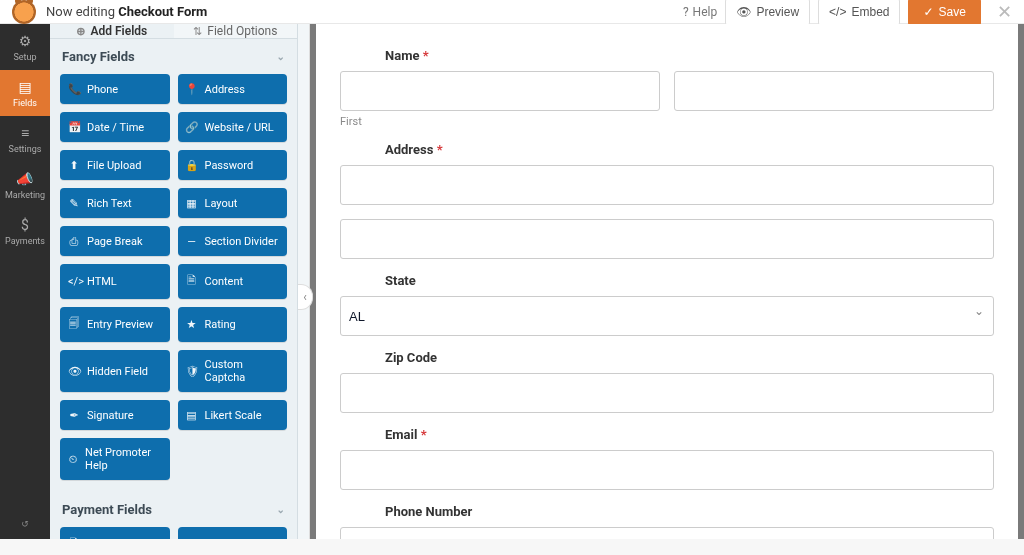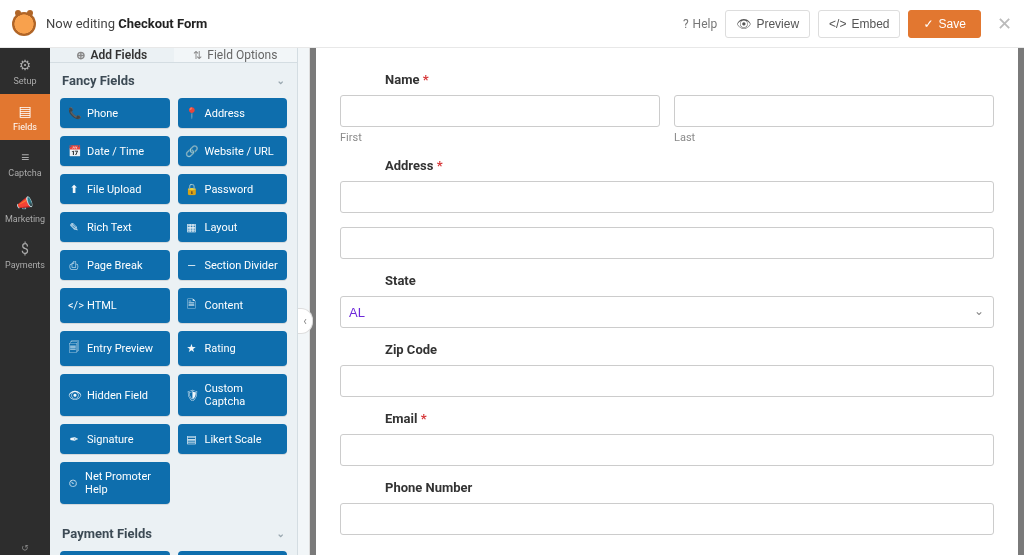--- a/index.html
+++ b/index.html
@@ -6,21 +6,21 @@
 body {
   font-family: -apple-system, BlinkMacSystemFont, "Segoe UI", Roboto, Arial, sans-serif;
   background: #f7f7f7;
   width: 1024px;
   height: 555px;
   overflow: hidden;
 }
 .topbar {
   display: flex;
   align-items: center;
-  height: 48px;
+  height: 24px;
   background: #fff;
   border-bottom: 1px solid #e8e8e8;
   padding: 0 12px;
 }
 .logo {
   width: 24px; height: 24px;
   background: radial-gradient(circle, #f8a14d 55%, #b06527 58%);
   border-radius: 50%;
   margin-right: 10px;
   position: relative;
@@ -94,22 +94,22 @@
 .canvas {
   flex:1; background:#7a7a7a; padding:0 6px 6px; overflow-y:auto;
 }
 .paper {
   background:#fff; min-height:100%; padding:24px 24px 24px 24px;
 }
 .form-row { margin-bottom:14px;}
 .flabel { font-size:13px; font-weight:700; color:#333; display:block; margin-bottom:8px;padding-left:45px;}
 .req { color:#d63638;}
 .finput, .fselect {
-  width:100%; border:1px solid #ccc; border-radius:3px; height:32px; padding:0 8px;
-  font-size:13px; background:#fff; color:#6d28d9;
+  width:100%; border:1px solid #ccc; border-radius:3px; height:40px; padding:0 8px;
+  font-size:13px; background:#fff; color:#0f172a;
 }
 .fselect { appearance:none; background-image:none; position:relative;}
 .select-wrap{position:relative;}
 .select-wrap::after{content:"⌄";position:absolute;right:10px;top:8px;color:#888;font-size:12px;pointer-events:none;}
 .two-col { display:flex; gap:14px;}
 .two-col > div{ flex:1;}
 .sublabel { font-size:11px; color:#8a8a8a; margin-top:4px; display:block;}
 </style>
 </head>
 <body>
@@ -146,21 +146,21 @@
     <div class="rail-item">
       <div class="rail-icon">⚙</div>
       <div>Setup</div>
     </div>
     <div class="rail-item active">
       <div class="rail-icon">▤</div>
       <div>Fields</div>
     </div>
     <div class="rail-item">
       <div class="rail-icon">≡</div>
-      <div>Captcha</div>
+      <div>Settings</div>
     </div>
     <div class="rail-item">
       <div class="rail-icon">📣</div>
       <div>Marketing</div>
     </div>
     <div class="rail-item">
       <div class="rail-icon">$</div>
       <div>Payments</div>
     </div>
     <div class="rail-spacer"></div>
@@ -288,21 +288,20 @@
 
       <div class="form-row">
         <label class="flabel"><span>Name</span> <span class="req">*</span></label>
         <div class="two-col">
           <div>
             <input class="finput" style="">
             <span class="sublabel">First</span>
           </div>
           <div>
             <input class="finput" style="">
-            <span class="sublabel">Last</span>
           </div>
         </div>
       </div>
 
       <div class="form-row">
         <label class="flabel"><span>Address</span> <span class="req">*</span></label>
         <input class="finput" style="">
       </div>
 
       <div class="form-row">

